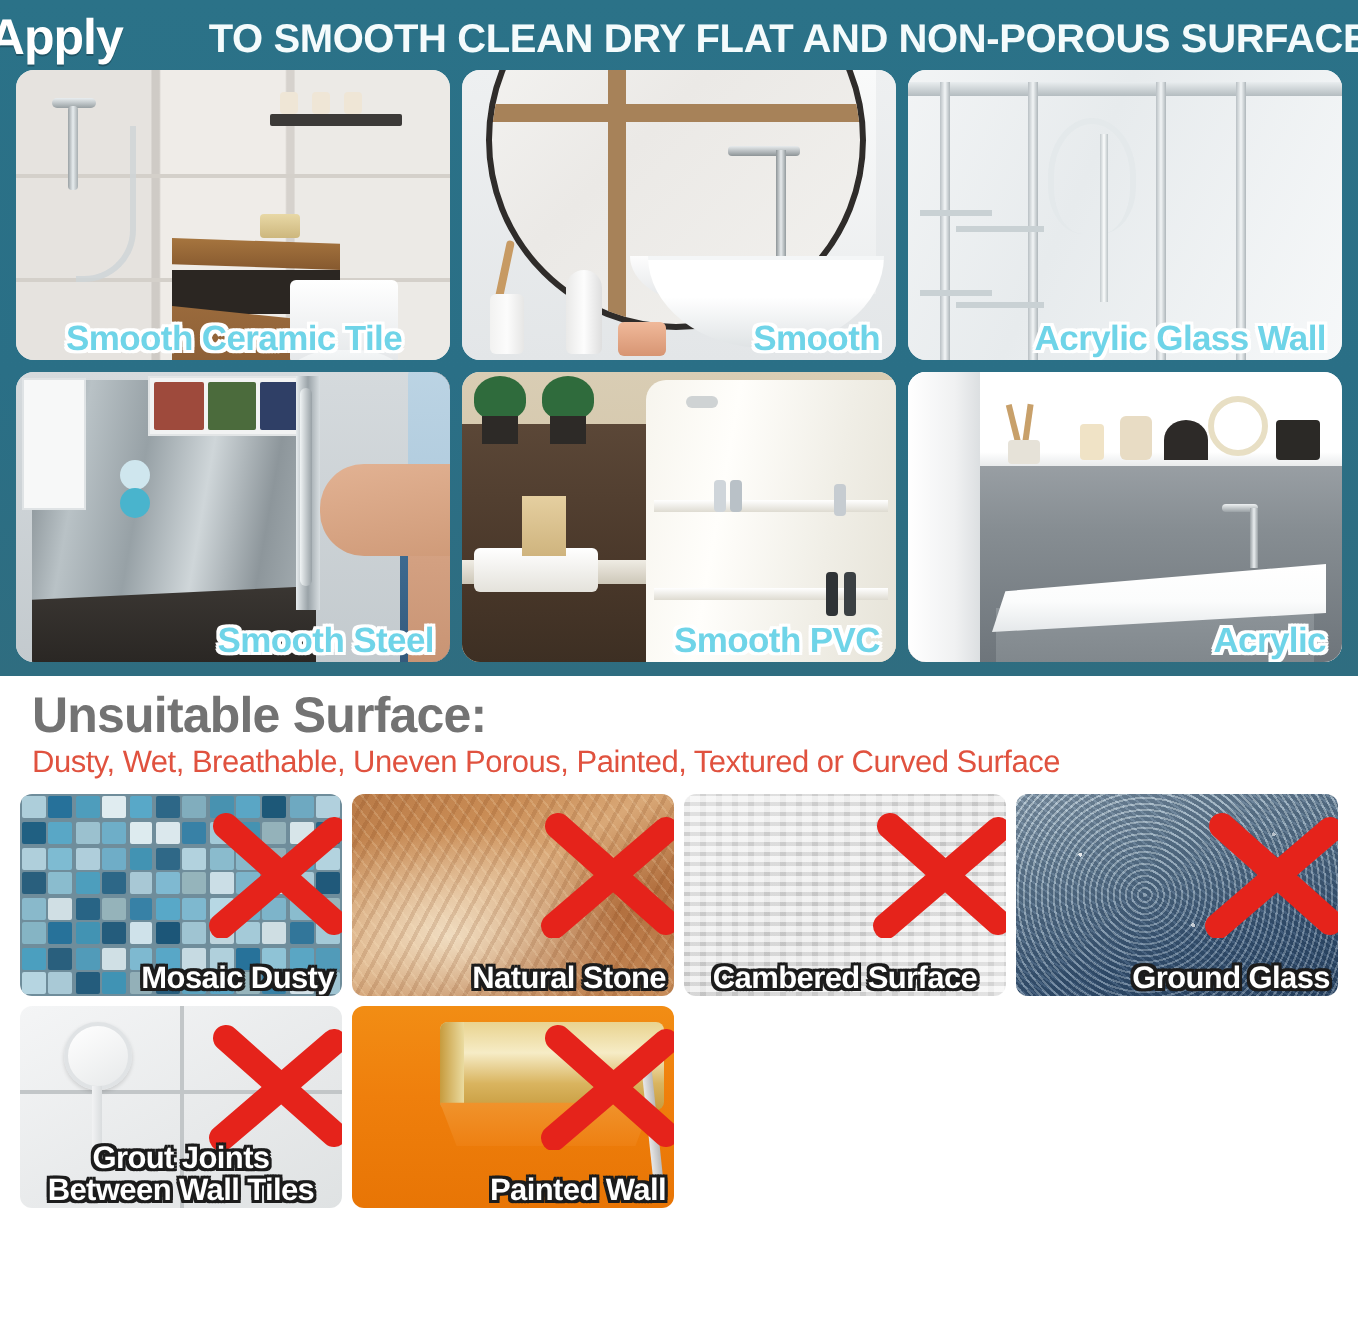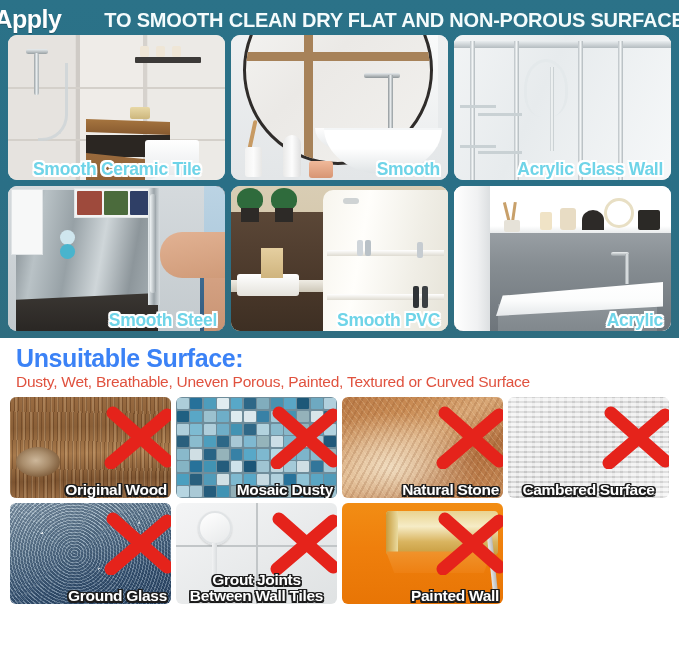--- a/index.html
+++ b/index.html
@@ -278,21 +278,21 @@
   .s-acrylic .faucet-h { position:absolute; right:42px; top:66px; width:18px; height:4px;
     background:linear-gradient(180deg,#eef1f2,#9aa1a5); border-radius:2px; }
   .s-acrylic .deco { position:absolute; top:16px; }
 
   
   .unsuit {
     position:absolute; left:0; top:338px; width:679px; height:324px;
     background:#ffffff; padding: 6px 10px 0 10px;
   }
   .unsuit-title {
-    color:#3b82f6; font-size:25px; font-weight:bold; letter-spacing:-0.4px;
+    color:#737373; font-size:25px; font-weight:bold; letter-spacing:-0.4px;
     line-height:1.12; margin-left:6px;
   }
   .unsuit-sub {
     color:#e0523f; font-size:15.5px; letter-spacing:-0.25px;
     line-height:1.25; margin-left:6px; margin-top:0px; white-space:nowrap;
   }
 
   .bad-grid {
     display:grid; grid-template-columns:repeat(4,1fr); grid-template-rows:1fr 1fr;
     gap:5px; width:659px; height:207px; margin-top:6px;
@@ -539,29 +539,20 @@
     </div>
   </section>
 
   <section class="unsuit">
 
     <div class="unsuit-title">Unsuitable Surface:</div>
     <div class="unsuit-sub">Dusty, Wet, Breathable, Uneven Porous, Painted, Textured or Curved Surface</div>
 
     <div class="bad-grid">
 
-      <div class="bad-tile t-wood">
-        <div class="knot"></div>
-        <svg class="xmark" viewBox="0 0 74 64">
-          <path d="M10 8 L64 56 M64 10 L8 58" stroke="#e5231b" stroke-width="13" stroke-linecap="round" fill="none"></path>
-        </svg>
-        <div class="bad-label">
-          <span>Original Wood</span>
-        </div>
-      </div>
 
 
       <div class="bad-tile t-mosaic">
         <div class="mgrid" id="mosaic-grid">
             <i style="background: rgb(185, 217, 229); opacity: 0.85;"></i>
             <i style="background: rgb(38, 113, 154); opacity: 1;"></i>
             <i style="background: rgb(74, 159, 192); opacity: 0.9;"></i>
             <i style="background: rgb(226, 238, 242); opacity: 0.98;"></i>
             <i style="background: rgb(88, 168, 200); opacity: 1;"></i>
             <i style="background: rgb(31, 95, 130); opacity: 0.82;"></i>

